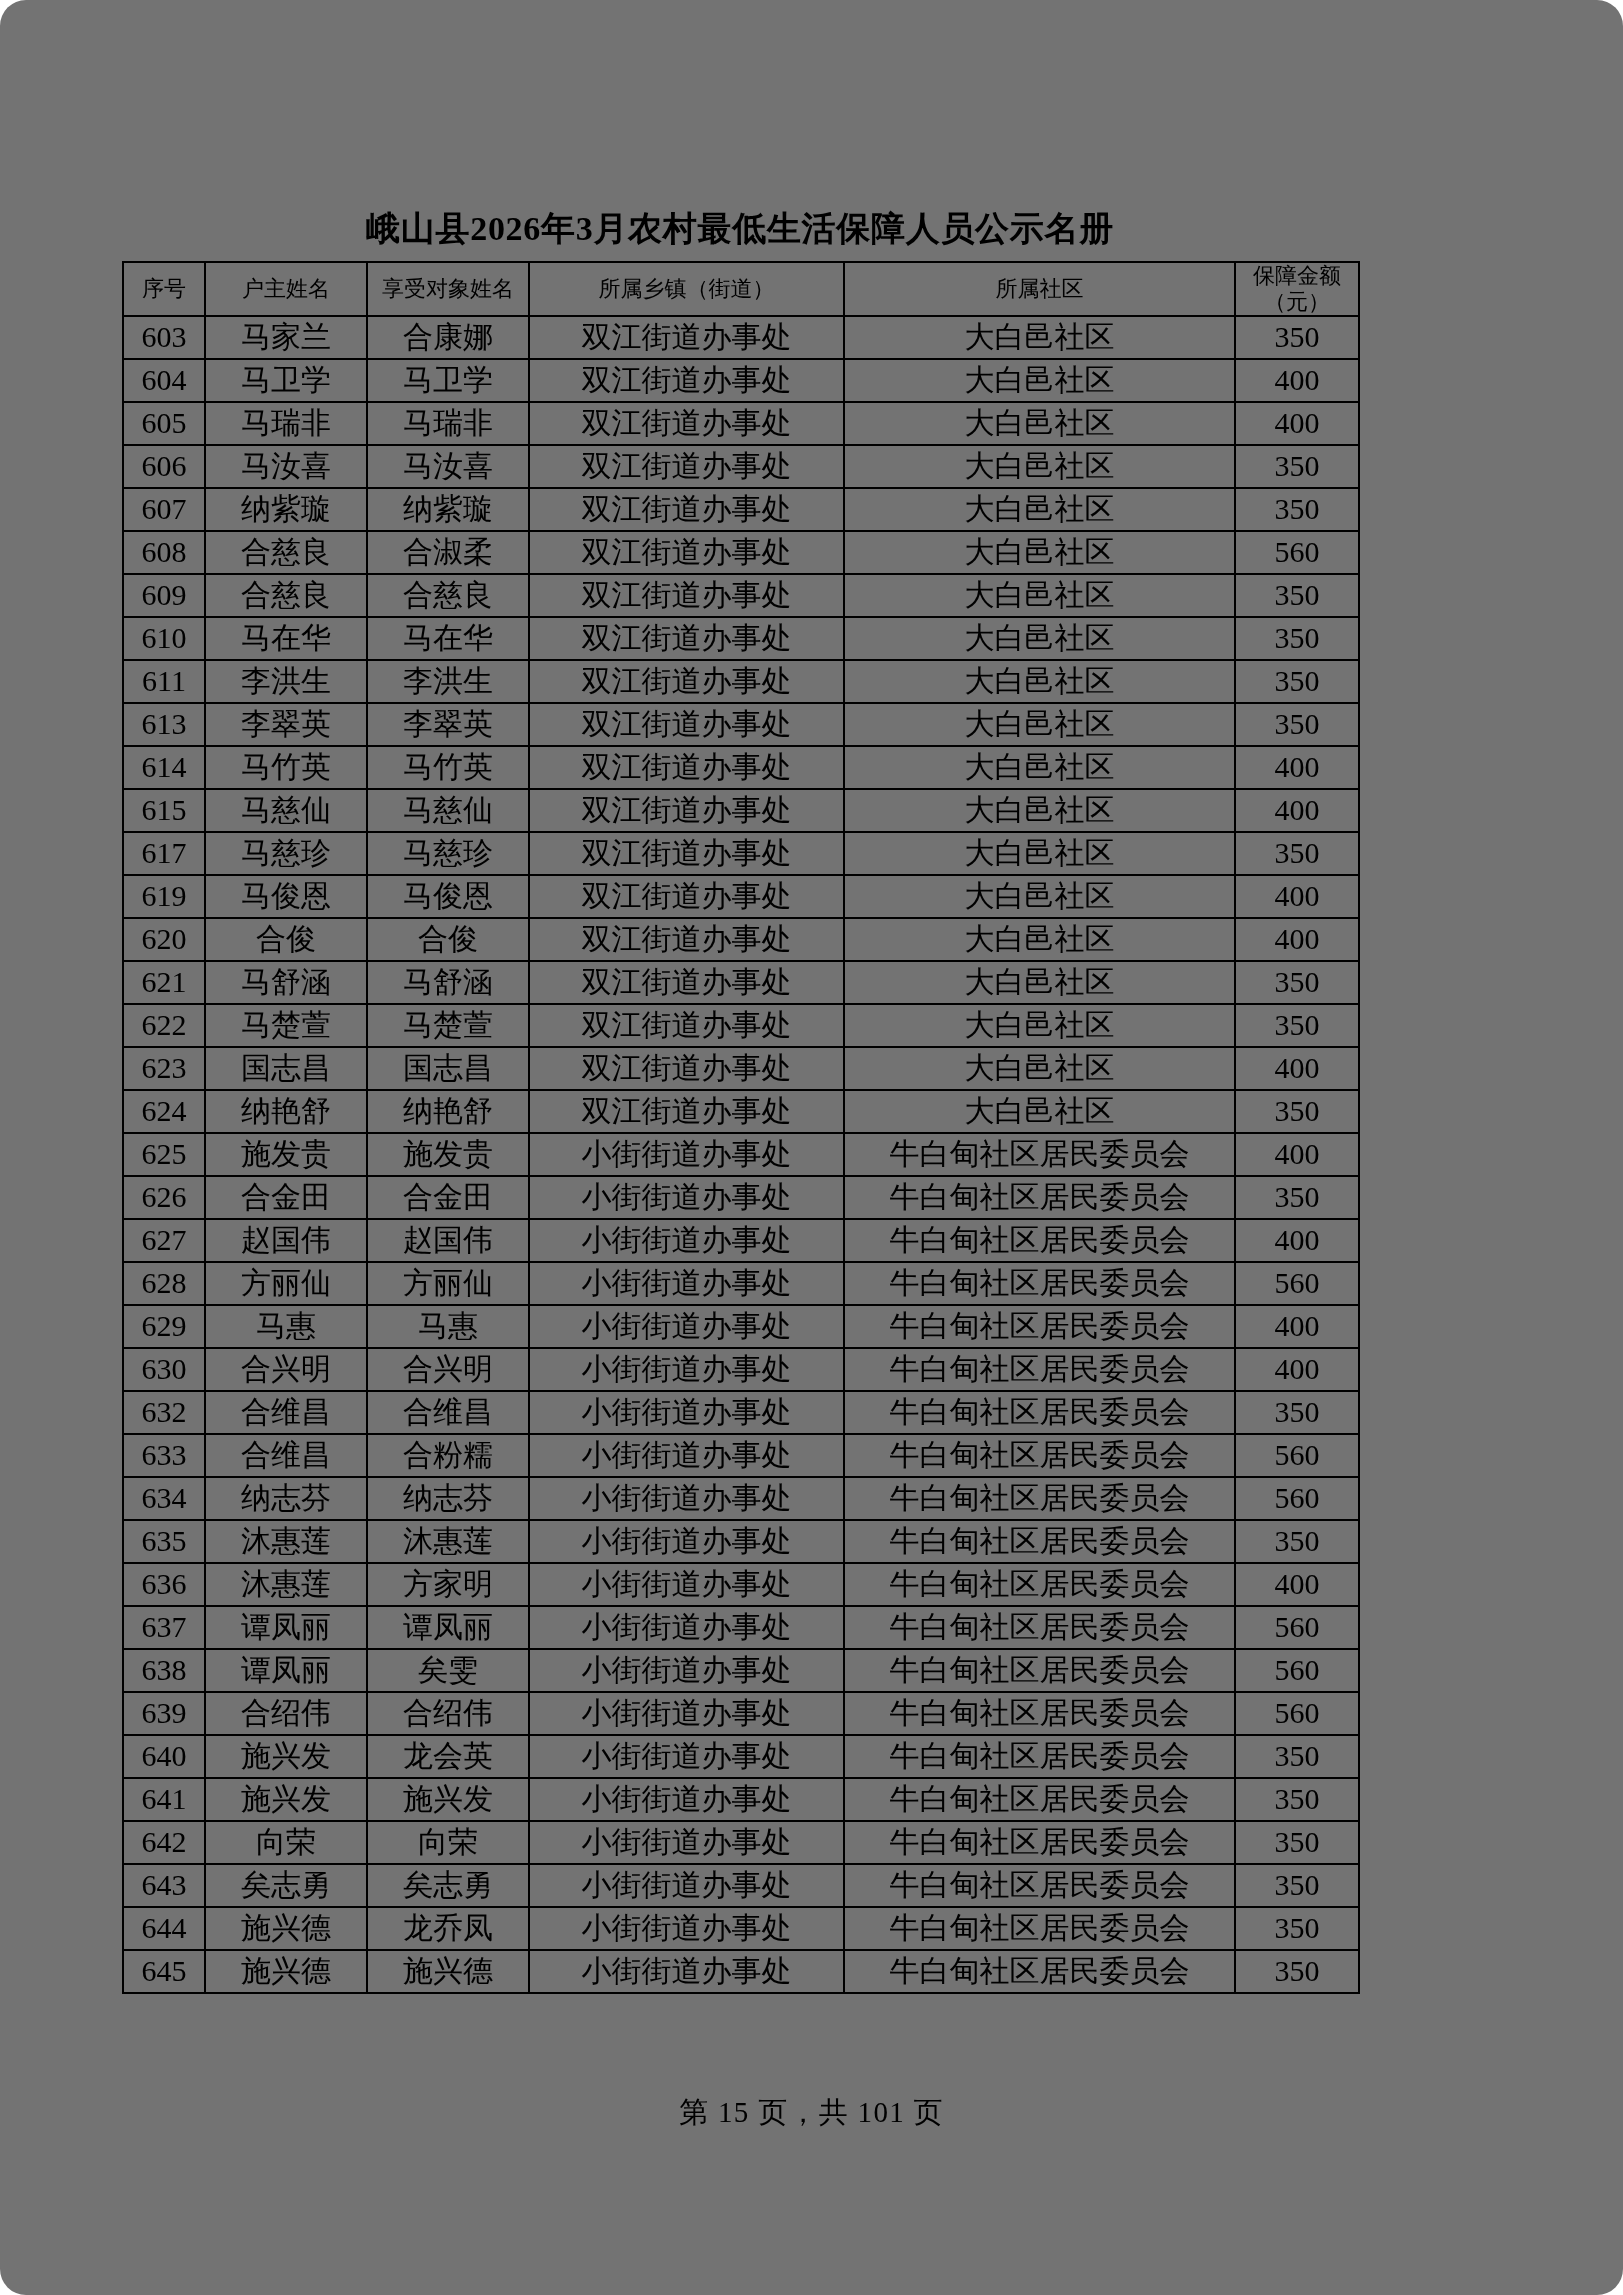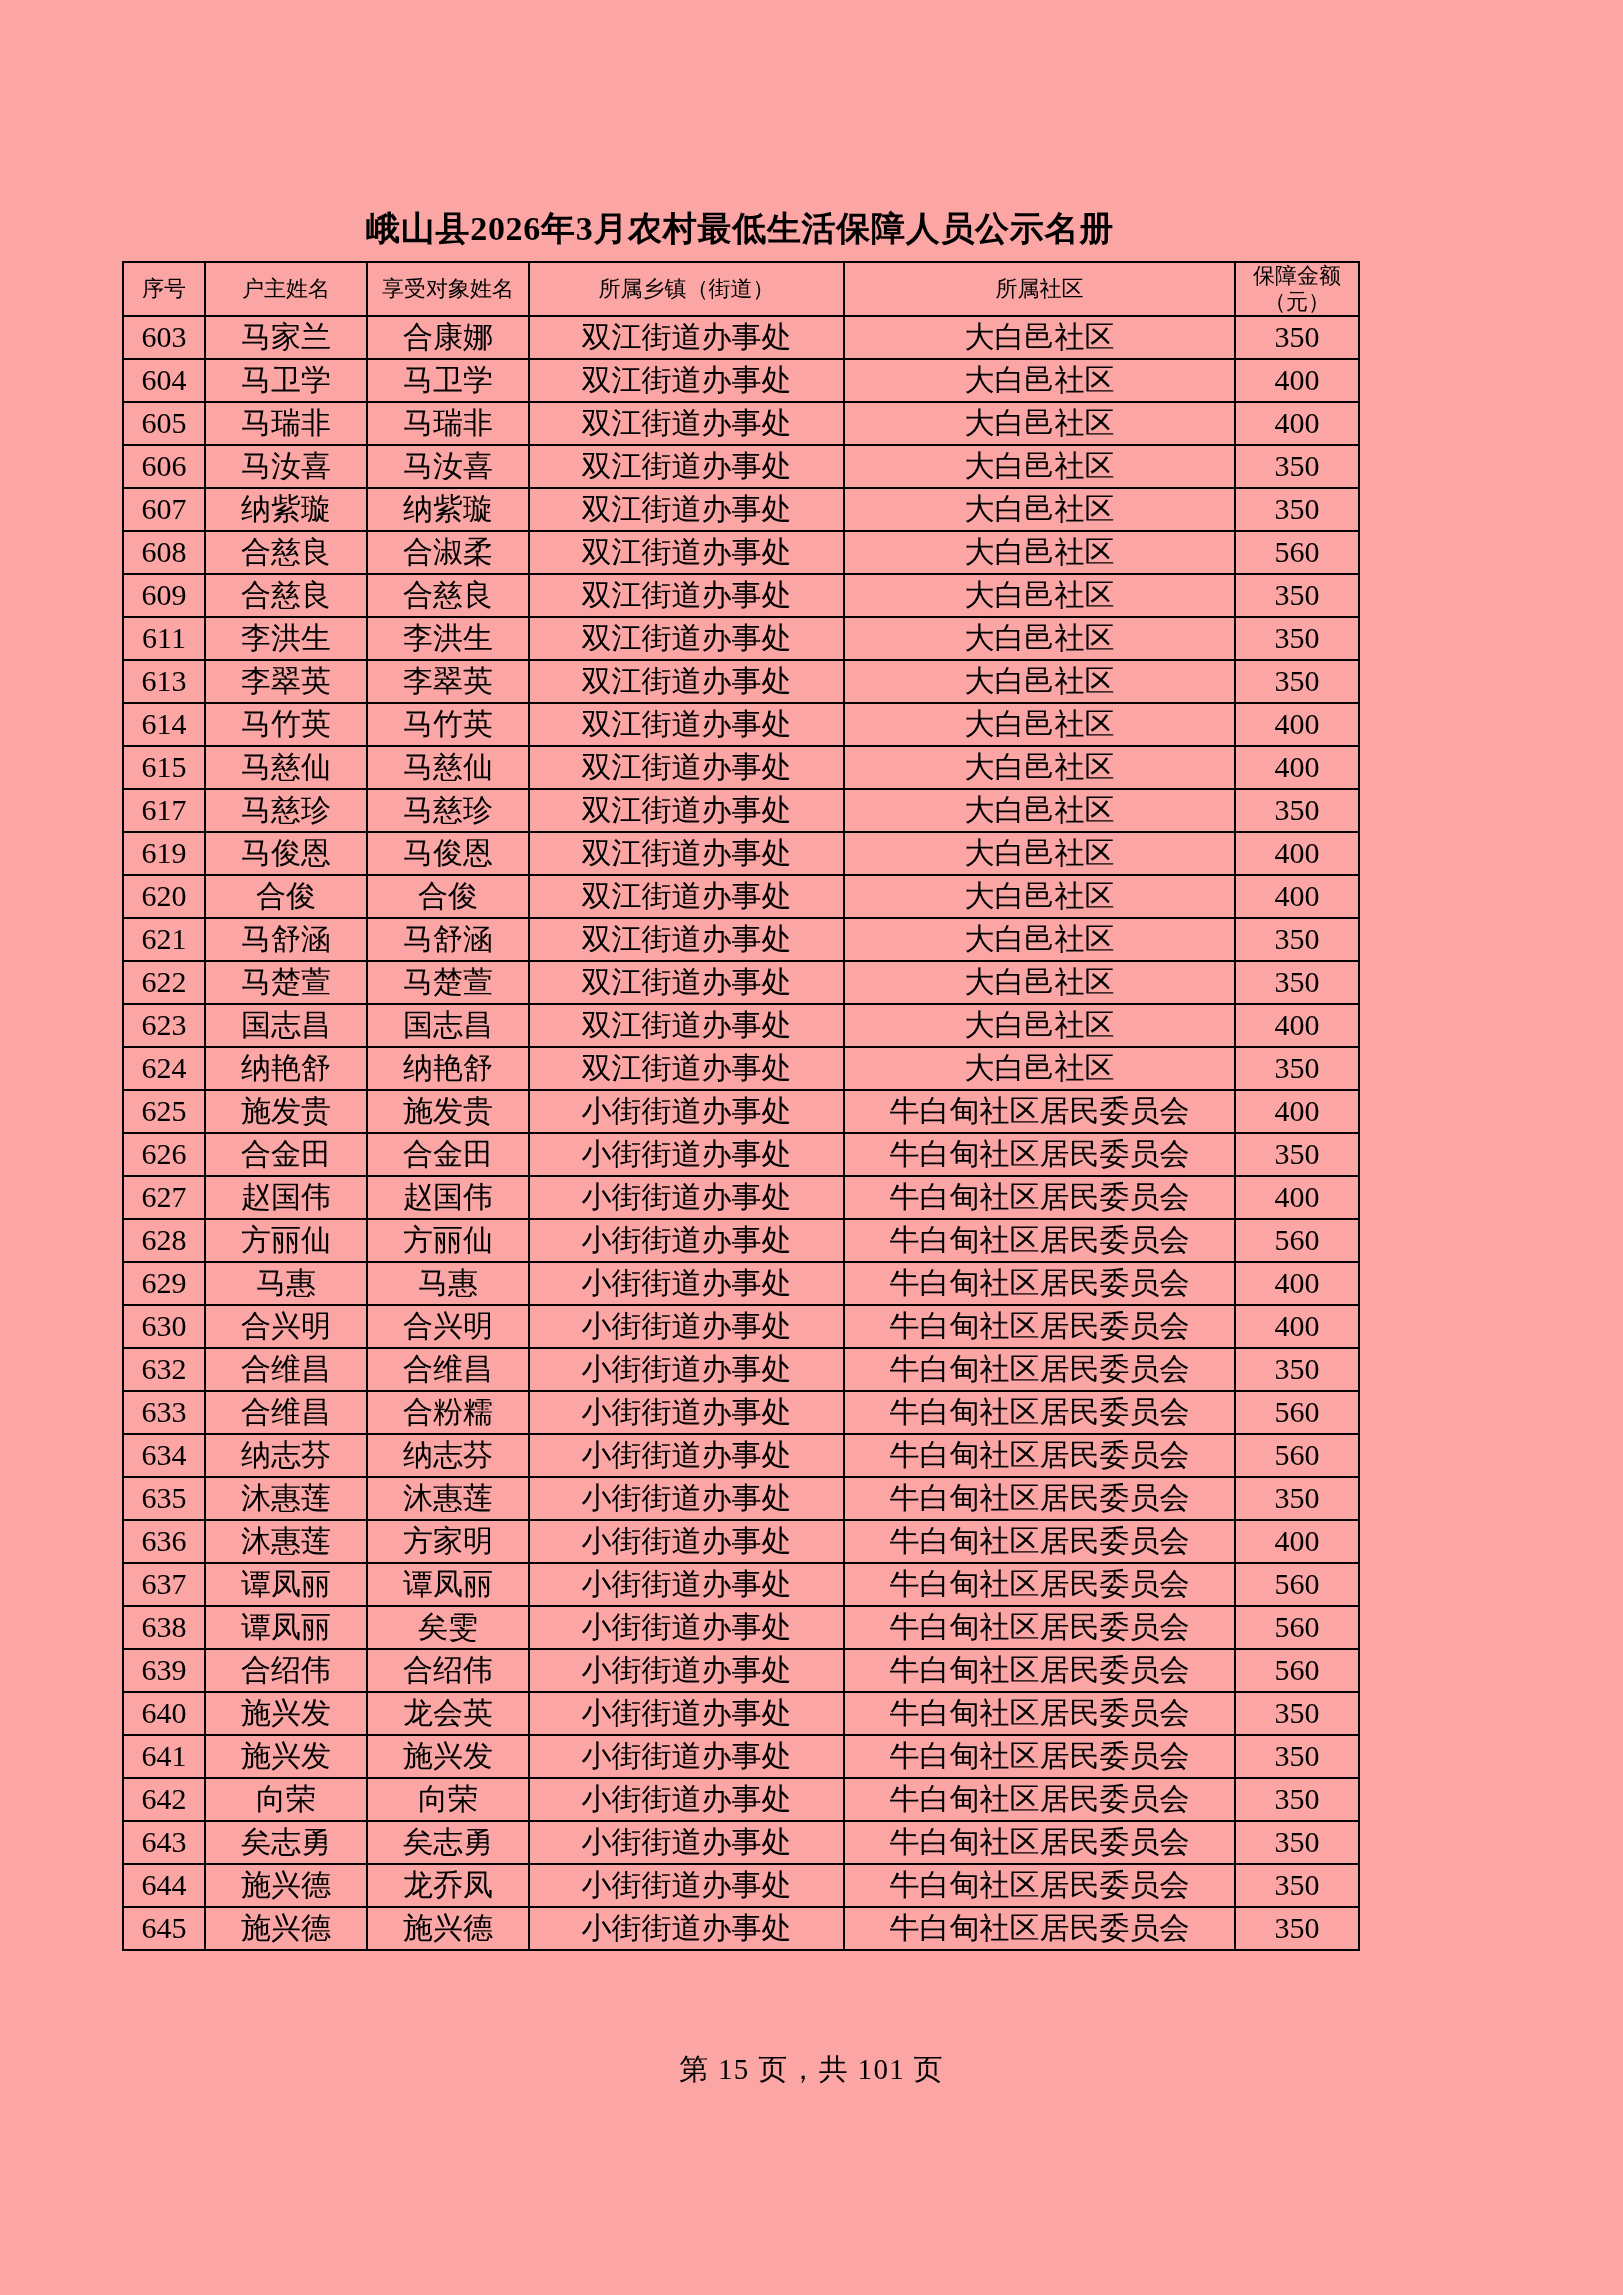--- a/index.html
+++ b/index.html
@@ -4,24 +4,25 @@
 <style>
   html, body {
     margin: 0;
     padding: 0;
     background: #ffffff;
   }
   .page {
     position: relative;
     width: 1623px;
     height: 2295px;
-    background: #fca5a5;
+    background: #737373;
     overflow: hidden;
     font-family: "Liberation Serif", "DejaVu Serif", serif;
     color: #000000;
+    border-radius: 26px;
   }
   .title {
     margin: 208px 0 0 122px;
     width: 1236px;
     text-align: center;
     font-size: 34px;
     line-height: 42px;
     font-weight: bold;
     letter-spacing: 0.7px;
   }
@@ -142,20 +143,28 @@
         </tr>
         <tr>
           <td class="cell-serial">609</td>
           <td class="cell-householder">合慈良</td>
           <td class="cell-beneficiary">合慈良</td>
           <td class="cell-township">双江街道办事处</td>
           <td class="cell-community">大白邑社区</td>
           <td class="cell-amount">350</td>
         </tr>
         <tr>
+          <td class="cell-serial">610</td>
+          <td class="cell-householder">马在华</td>
+          <td class="cell-beneficiary">马在华</td>
+          <td class="cell-township">双江街道办事处</td>
+          <td class="cell-community">大白邑社区</td>
+          <td class="cell-amount">350</td>
+        </tr>
+        <tr>
           <td class="cell-serial">611</td>
           <td class="cell-householder">李洪生</td>
           <td class="cell-beneficiary">李洪生</td>
           <td class="cell-township">双江街道办事处</td>
           <td class="cell-community">大白邑社区</td>
           <td class="cell-amount">350</td>
         </tr>
         <tr>
           <td class="cell-serial">613</td>
           <td class="cell-householder">李翠英</td>

